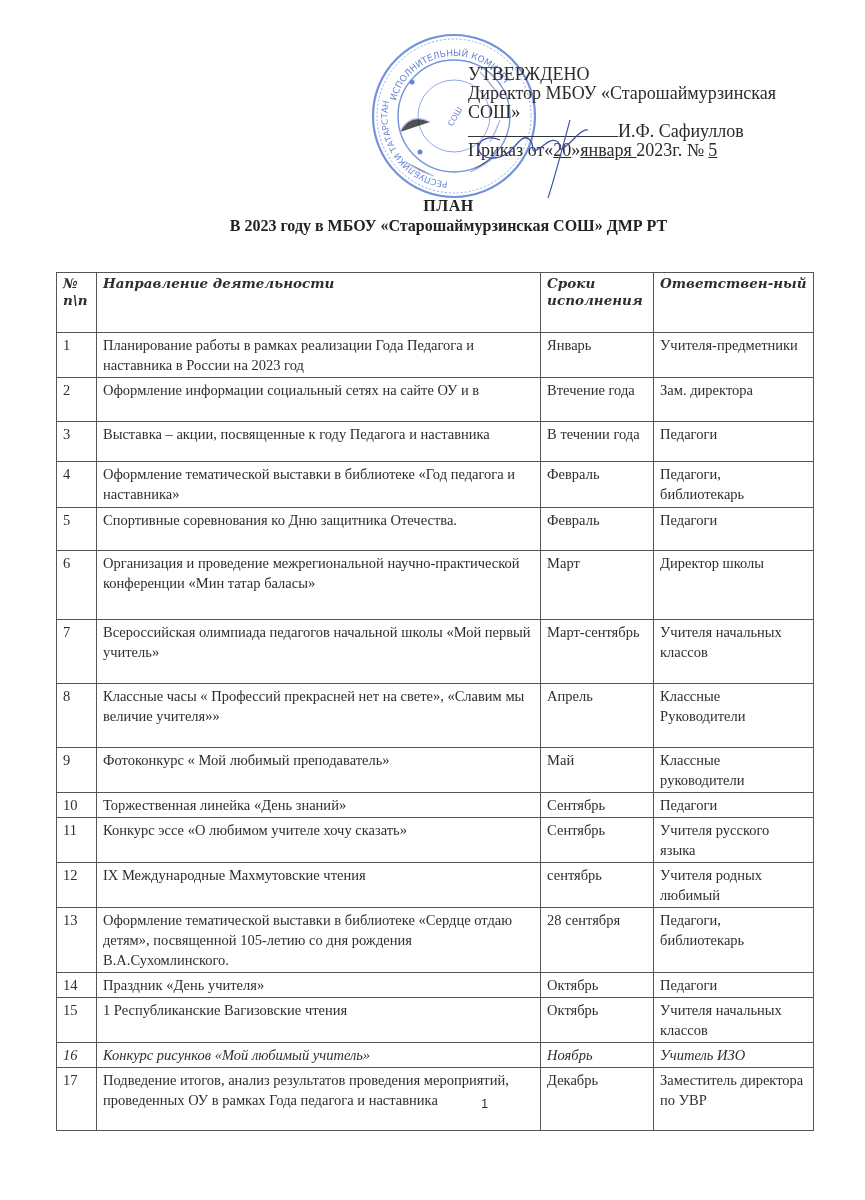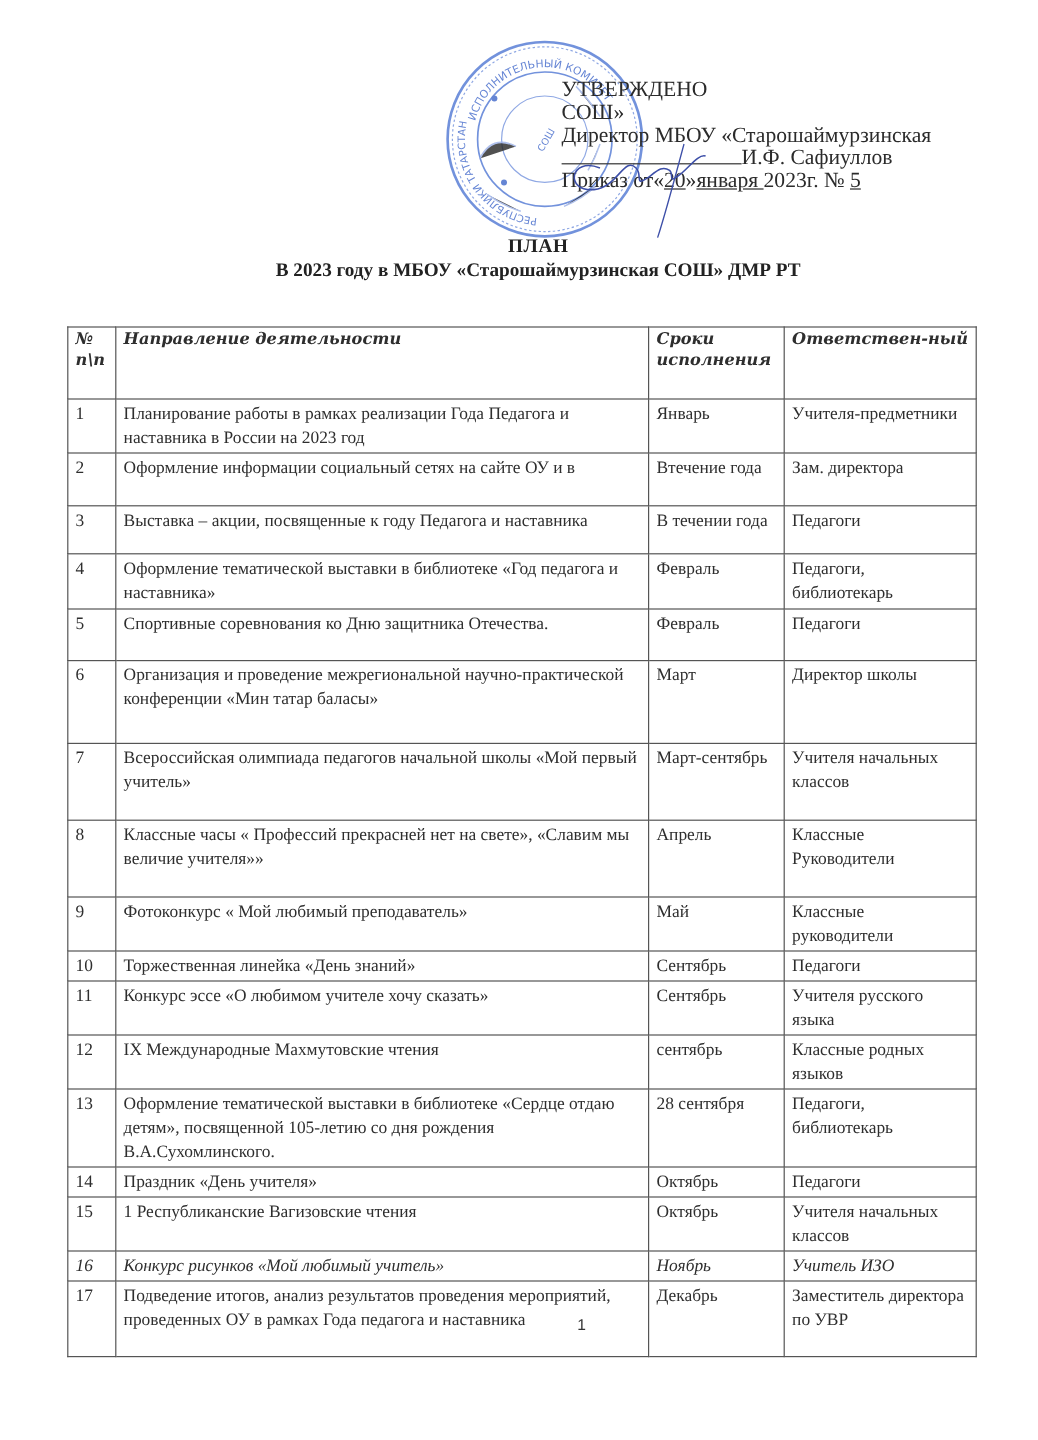--- a/index.html
+++ b/index.html
@@ -59,22 +59,22 @@
       <path d="M110 40 q10 10 20 25"></path>
       <path d="M100 140 q15 -6 28 -18"></path>
     <path d="M36 130 q14 10 28 14"></path>
       <path d="M120 110 q6 -10 10 -22"></path>
   </g>
   <text x="84" y="88" font-size="8" text-anchor="middle" fill="#4b70cd" font-family="DejaVu Sans, sans-serif" transform="rotate(-60 84 84)">СОШ</text>
 </svg>
 
 <div class="approval">
   <div>УТВЕРЖДЕНО</div>
+  <div>Директор МБОУ «Старошаймурзинская</div>
   <div>СОШ»</div>
-  <div>Директор МБОУ «Старошаймурзинская</div>
   <div><span class="sig-line"></span><span>И.Ф. Сафиуллов</span></div>
   <div><span>Приказ от«</span><span class="u">20</span><span>»</span><span class="u">января </span><span>2023г. № </span><span class="u">5</span></div>
 </div>
 
 <svg class="signature" viewBox="0 0 120 100">
   <path d="M30 40 C 5 30, 0 60, 25 58 C 45 56, 50 30, 60 40 C 66 46, 58 56, 70 48 C 78 42, 82 38, 88 42 C 92 45, 86 54, 96 46 C 104 40, 112 28, 118 30" fill="none" stroke="#3d4fa8" stroke-width="1.3"></path>
   <path d="M100 20 C 92 50, 84 80, 78 98" fill="none" stroke="#3d4fa8" stroke-width="1.1"></path>
 </svg>
 
 <div class="title">
@@ -161,21 +161,21 @@
       <tr style="height: 34px;">
         <td>11</td>
         <td>Конкурс эссе «О любимом учителе хочу сказать»</td>
         <td>Сентябрь</td>
         <td>Учителя русского языка</td>
       </tr>
       <tr style="height: 45px; margin-top: 24px;">
         <td>12</td>
         <td>IX Международные Махмутовские чтения</td>
         <td>сентябрь</td>
-        <td>Классные родных языков</td>
+        <td>Учителя родных любимый</td>
       </tr>
       <tr style="height: 64px;">
         <td>13</td>
         <td>Оформление тематической выставки в библиотеке «Сердце отдаю детям», посвященной 105-летию со дня рождения В.А.Сухомлинского.</td>
         <td>28 сентября</td>
         <td>Педагоги, библиотекарь</td>
       </tr>
       <tr style="height: 21px;">
         <td>14</td>
         <td>Праздник «День учителя»</td>

